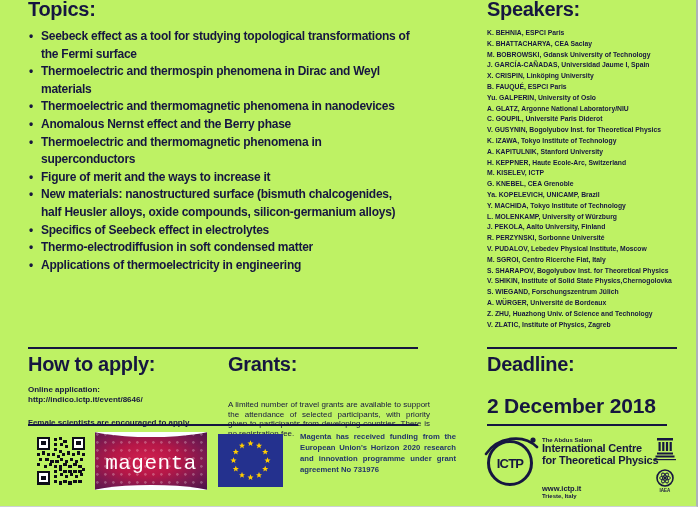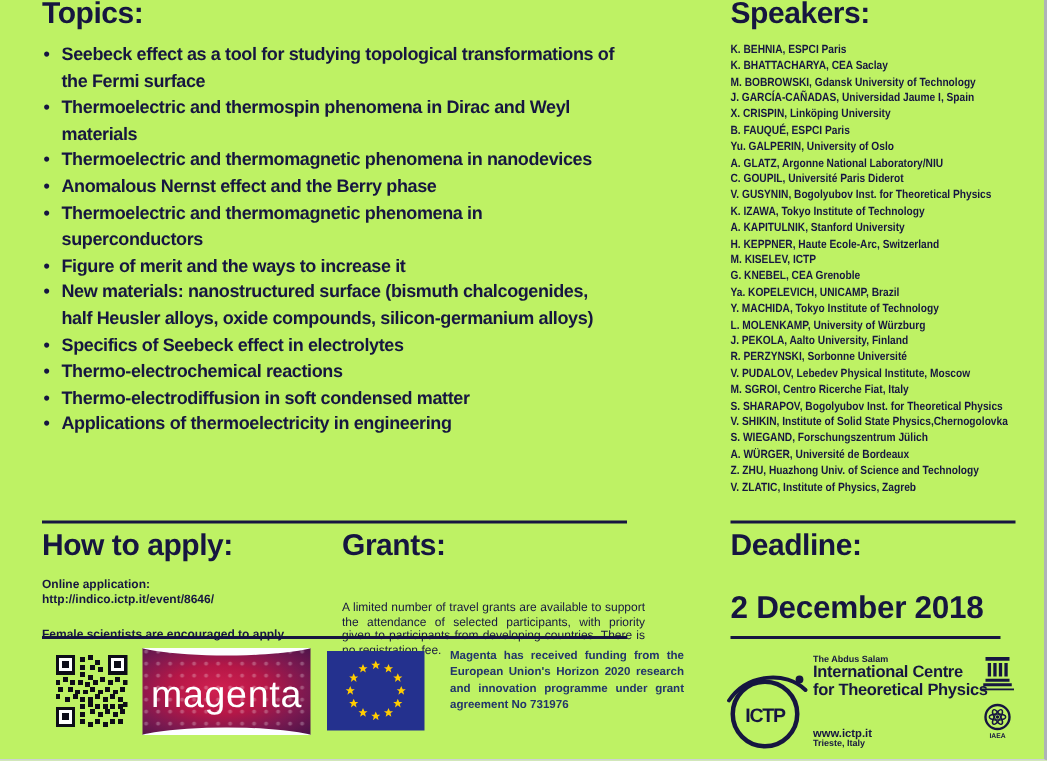--- a/index.html
+++ b/index.html
@@ -43,29 +43,29 @@
   .magenta{position:absolute;left:95px;top:432px;width:112px;height:58px;overflow:hidden;
     background:
       radial-gradient(circle at 30% 30%, rgba(255,255,255,.25) 1px, transparent 1.6px),
       radial-gradient(ellipse at 45% 48%, #d12050 0%, #b51747 38%, #7c1950 68%, #471349 100%);
     background-size:8px 8px,100% 100%;
     display:flex;align-items:center;justify-content:center;}
   .magenta::before{content:"";position:absolute;left:-12px;right:-12px;top:-17px;height:22px;
     background:#fcfeff;border-radius:0 0 100% 100%;}
   .magenta::after{content:"";position:absolute;left:-12px;right:-12px;bottom:-17px;height:22px;
     background:#fcfeff;border-radius:100% 100% 0 0;}
-  .magenta span{color:#fff;font-size:25px;font-weight:normal;letter-spacing:0.5px;margin-top:4px;}
+  .magenta span{color:#fff;font-size:21px;font-weight:normal;letter-spacing:0.5px;margin-top:4px;font-family:Liberation Mono, monospace;}
   .eu{position:absolute;left:218px;top:434px;width:65px;height:53px;background:#24318e;}
   .funding{position:absolute;left:300px;top:431px;width:156px;font-size:7.7px;font-weight:bold;
            line-height:11px;text-align:justify;color:#22356b;}
   
   .ictp{position:absolute;left:487px;top:437px;display:flex;gap:9px;}
   .ictp-circle{position:relative;width:40px;height:40px;border:3px solid #161640;border-radius:50%;
     display:flex;align-items:center;justify-content:center;font-size:13px;font-weight:bold;
-    letter-spacing:-0.8px;margin-top:16px;}
+    letter-spacing:-0.8px;margin-top:3px;}
   .ictp-swoosh{position:absolute;left:-8px;top:-9px;}
   .ictp-text .tiny{font-size:6px;font-weight:bold;}
   .ictp-text .big{font-size:11px;font-weight:bold;line-height:11.5px;letter-spacing:-0.2px;}
   .ictp-text .url{font-size:7.5px;font-weight:bold;margin-top:18px;}
   .ictp-text .loc{font-size:6px;font-weight:bold;}
   .orgs{position:absolute;left:652px;top:438px;width:26px;display:flex;flex-direction:column;
         align-items:center;gap:7px;}
 </style>
 </head>
 <body>
@@ -76,21 +76,20 @@
     <h1>Topics:</h1>
     <ul>
         <li>Seebeck effect as a tool for studying topological transformations of the Fermi surface</li>
         <li>Thermoelectric and thermospin phenomena in Dirac and Weyl materials</li>
         <li>Thermoelectric and thermomagnetic phenomena in nanodevices</li>
         <li>Anomalous Nernst effect and the Berry phase</li>
         <li>Thermoelectric and thermomagnetic phenomena in superconductors</li>
         <li>Figure of merit and the ways to increase it</li>
         <li>New materials: nanostructured surface (bismuth chalcogenides, half Heusler alloys, oxide compounds, silicon-germanium alloys)</li>
         <li>Specifics of Seebeck effect in electrolytes</li>
-        <li>Thermo-electrochemical reactions</li>
         <li>Thermo-electrodiffusion in soft condensed matter</li>
         <li>Applications of thermoelectricity in engineering</li>
       </ul>
   </section>
 
   <section class="speakers">
     <h1>Speakers:</h1>
     <ul>
         <li>K. BEHNIA, ESPCI Paris</li>
         <li>K. BHATTACHARYA, CEA Saclay</li>

